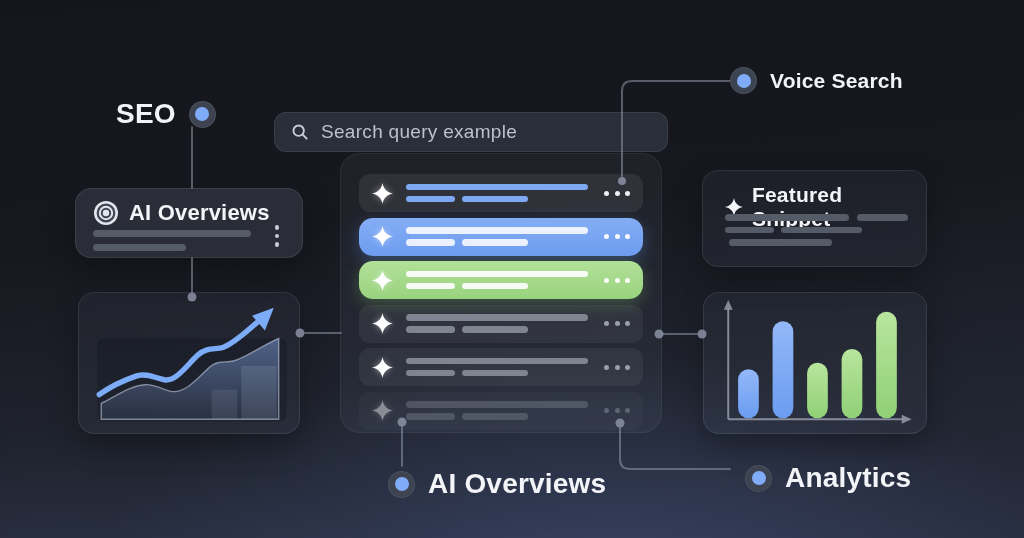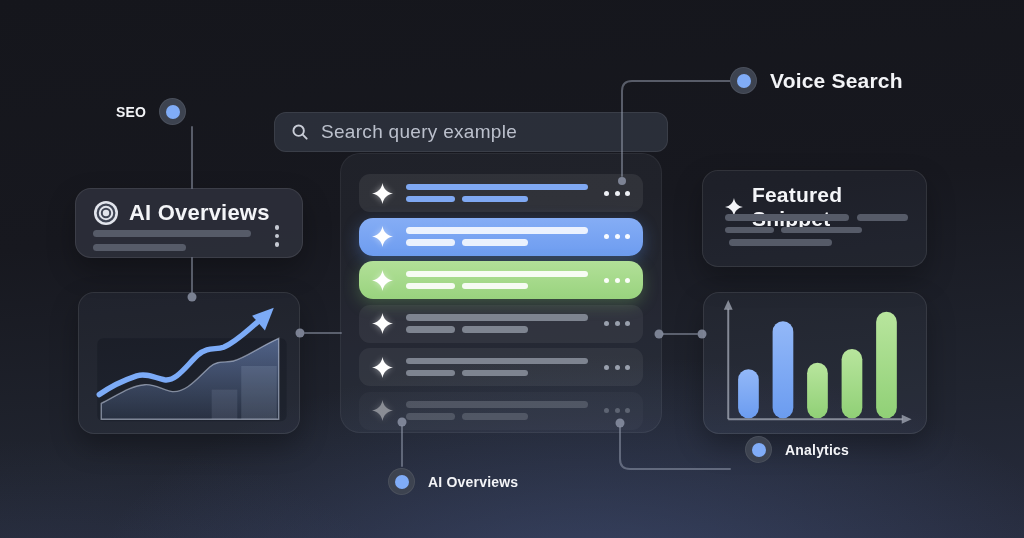--- a/index.html
+++ b/index.html
@@ -6,21 +6,21 @@
   .stage{
     position:relative;width:1024px;height:538px;overflow:hidden;
     font-family:"Liberation Sans","DejaVu Sans",sans-serif;
     background:
       radial-gradient(820px 400px at 58% 112%, rgba(88,110,168,0.38), rgba(88,110,168,0) 62%),
       radial-gradient(600px 300px at 5% 115%, rgba(72,88,130,0.22), rgba(72,88,130,0) 60%),
       linear-gradient(175deg,#15161c 0%,#17181f 40%,#20242f 75%,#272c3e 100%);
   }
   
   .label{position:absolute;display:flex;align-items:center;gap:13px;color:#f3f4f7;
-         font-weight:700;font-size:14px;letter-spacing:.2px;z-index:6;}
+         font-weight:700;font-size:28px;letter-spacing:.2px;z-index:6;}
   .ring{width:27px;height:27px;border-radius:50%;background:#3d4350;flex:0 0 auto;
         display:grid;place-items:center;box-shadow:inset 0 0 0 1px rgba(255,255,255,0.07);}
   .ring i{width:14px;height:14px;border-radius:50%;background:#80acf7;}
   
   .card{position:absolute;border-radius:16px;background:rgba(160,175,210,0.055);
         border:1px solid rgba(255,255,255,0.085);box-shadow:0 12px 28px rgba(0,0,0,0.28);
         box-sizing:border-box;z-index:2;}
   .sk-line{position:absolute;height:6.5px;border-radius:3.5px;background:#565b68;}
   
   .search{position:absolute;left:274px;top:112px;width:394px;height:40px;border-radius:12px;
@@ -101,21 +101,21 @@
         <i></i>
       </span>
     <span>Voice Search</span>
   </div>
   <div class="label" style="left:388px;top:468px;">
     <span class="ring">
         <i></i>
       </span>
     <span>AI Overviews</span>
   </div>
-  <div class="label" style="left:745px;top:436px;">
+  <div class="label" style="left:745px;top:462px;">
     <span class="ring">
         <i></i>
       </span>
     <span>Analytics</span>
   </div>
 
   <div class="search">
     <svg width="18" height="18" viewBox="0 0 20 20">
       <circle cx="8.5" cy="8.5" r="5.8" fill="none" stroke="#c9cdd7" stroke-width="2.1"></circle>
       <line x1="13" y1="13" x2="17.4" y2="17.4" stroke="#c9cdd7" stroke-width="2.1" stroke-linecap="round"></line>

